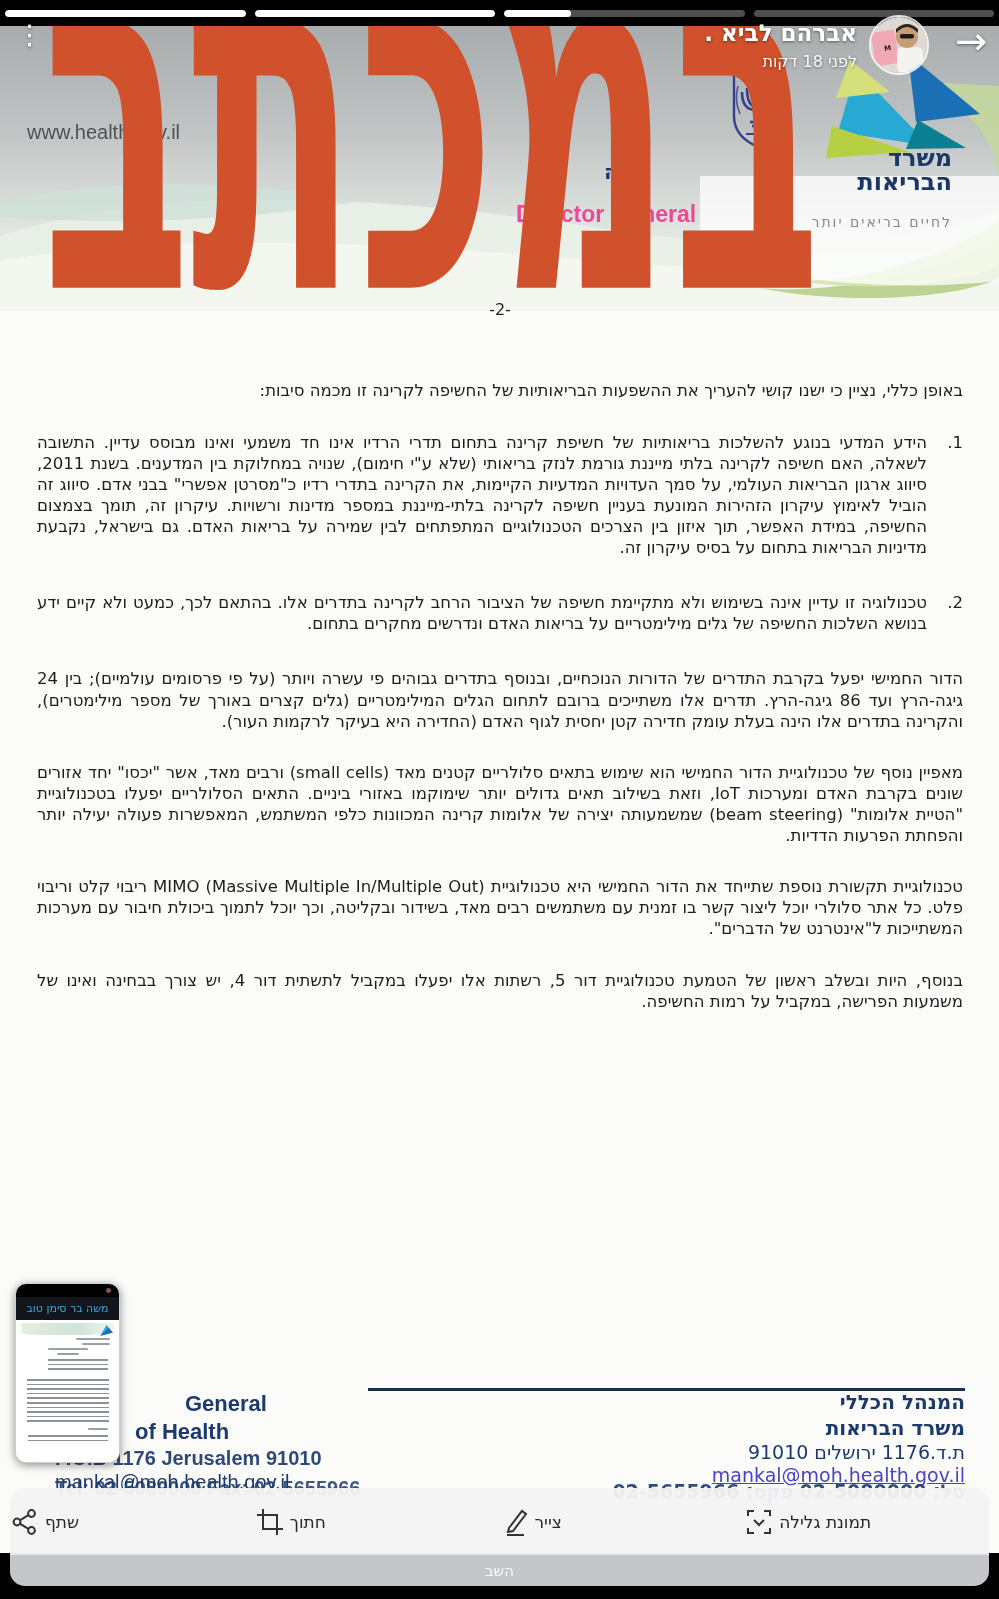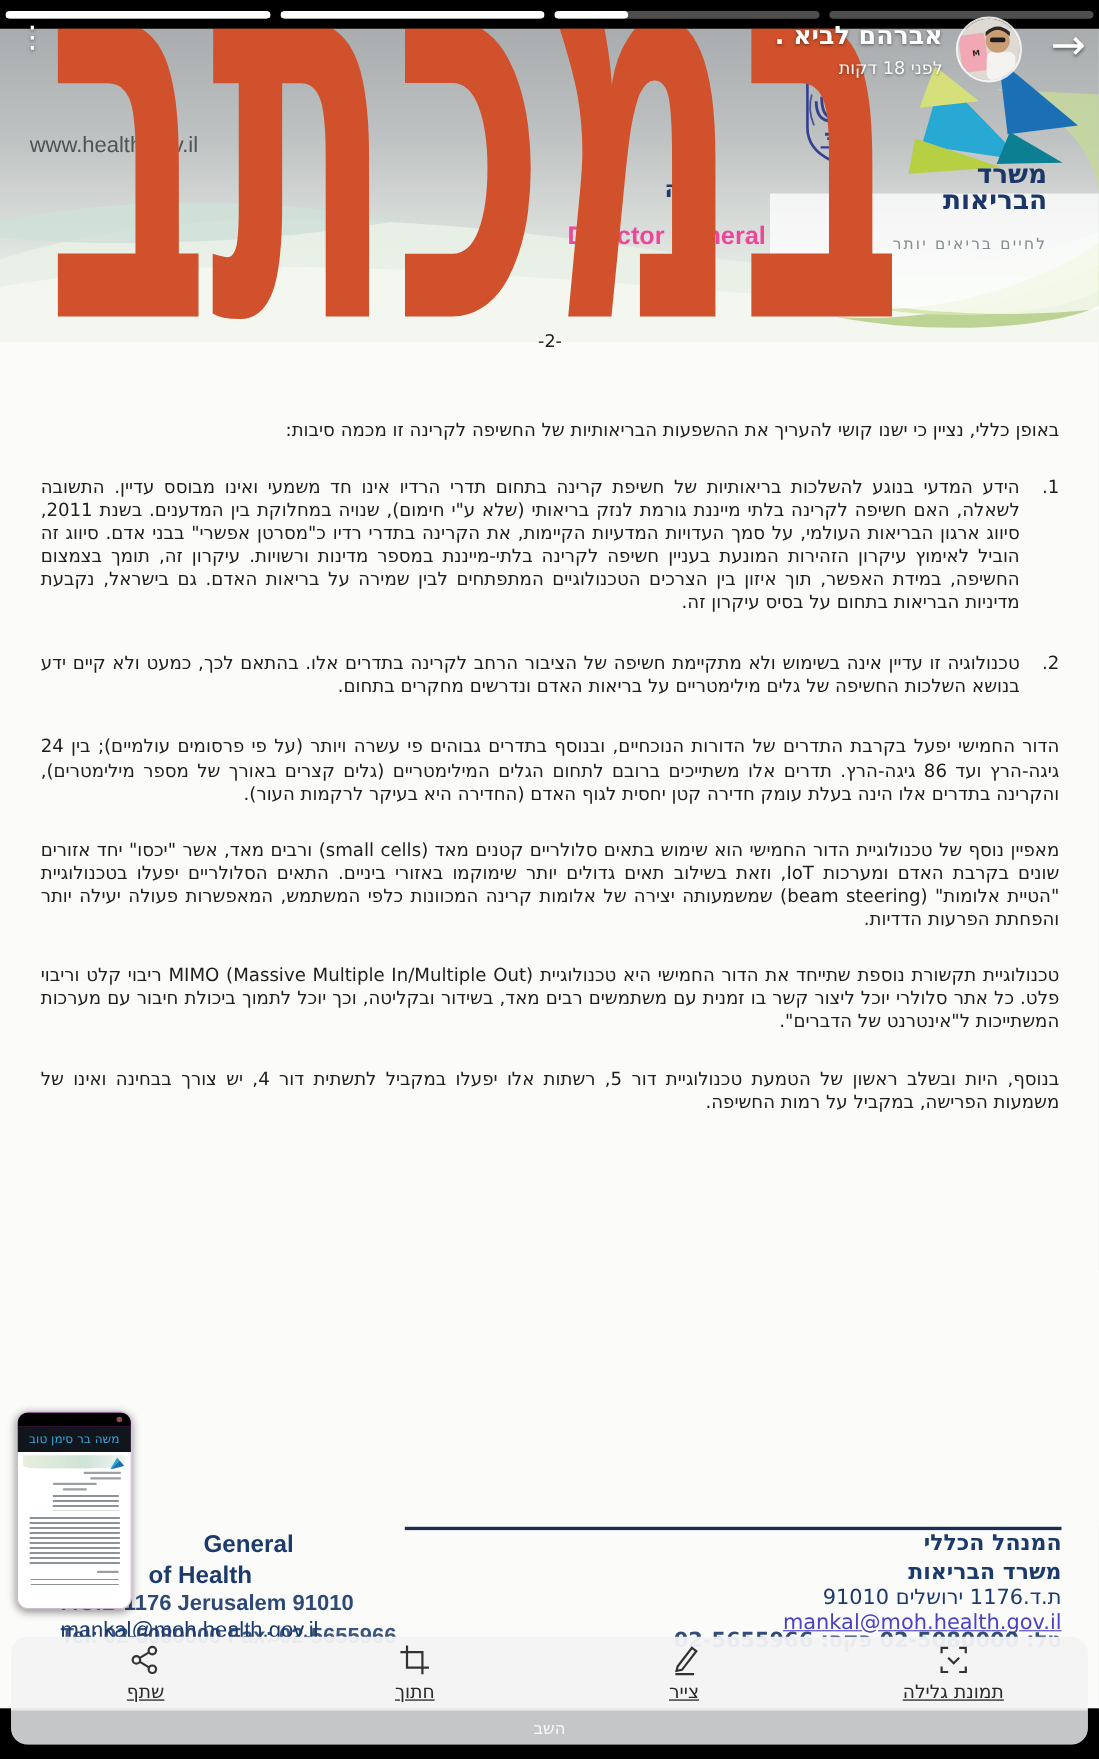--- a/index.html
+++ b/index.html
@@ -58,39 +58,39 @@
   #foot-en-4{left:55px;top:1471px;font-size:20px;}
   #foot-en-5{left:55px;top:1477px;font-size:20px;font-weight:bold;opacity:.85;z-index:2;}
   .foot-he{right:34px;color:#1d3a6d;direction:rtl;text-align:right;z-index:2;}
   #foot-he-1{top:1390px;font-size:20px;font-weight:bold;}
   #foot-he-2{top:1416px;font-size:20px;font-weight:bold;margin-left:36px;}
   #foot-he-3{top:1441px;font-size:19px;}
   #foot-he-4{top:1464px;font-size:19px;color:#4a41c4;text-decoration:underline;direction:ltr;}
   #foot-he-5{top:1480px;font-size:19px;font-weight:bold;opacity:.9;}
 
   
-  #thumb{left:15px;top:1283px;width:103px;height:178px;background:#d946ef;border-radius:11px;
+  #thumb{left:15px;top:1283px;width:103px;height:178px;background:#fef9c3;border-radius:11px;
          box-shadow:0 2px 8px rgba(0,0,0,.45);z-index:7;overflow:hidden;border:1px solid #cfcfcf;}
   #thumb .statusbar{height:13px;background:#000;position:relative;}
   #thumb .statusbar i{position:absolute;right:8px;top:4px;width:5px;height:5px;border-radius:50%;background:#8a4d52;}
   #thumb .titlebar{height:23px;background:#11161d;color:#3aa7dc;font-size:11px;line-height:23px;
                    text-align:center;direction:rtl;white-space:nowrap;}
   #thumb .page{background:#fff;height:142px;padding:3px 5px;box-sizing:border-box;position:relative;}
   #thumb .mini-wave{height:12px;background:linear-gradient(90deg,#e7efdd,#cfe3d8 60%,#f2f5ef);border-radius:0 0 40% 20%;}
   #thumb .mini-star{position:absolute;right:6px;top:5px;width:13px;height:11px;
      background:linear-gradient(135deg,#2aa8d2 50%,#1a6fb5 50%);clip-path:polygon(50% 0,100% 70%,0 100%);}
   .tline{background:#9aa0a6;height:2px;margin:3px auto 0 auto;border-radius:1px;}
   .tblock{background:repeating-linear-gradient(#8d9399 0 1.6px,transparent 1.6px 4.6px);margin-top:4px;}
 
   
   #bottom-black{left:0;top:1553px;width:999px;height:46px;background:#000;z-index:4;}
   #sheet{left:10px;top:1488px;width:979px;height:98px;background:rgba(243,243,244,.95);
          border-radius:15px;z-index:6;display:flex;flex-direction:column;overflow:hidden;}
   #actions{flex:1;display:flex;align-items:center;}
-  .action{flex:1;display:flex;flex-direction:column;align-items:center;gap:5px;cursor:pointer;text-decoration:underline;}
+  .action{flex:1;display:flex;flex-direction:row;align-items:center;gap:5px;cursor:pointer;}
   .action svg{display:block;}
   .action .lbl{font-size:17px;color:#2a2a2a;direction:rtl;}
   #reply-strip{height:31px;background:rgba(150,152,156,.42);display:flex;align-items:center;
                justify-content:center;cursor:pointer;}
   #reply-strip span{color:#fdfdfd;font-size:15px;opacity:.92;}
 </style>
 </head>
 <body>
 
 <div id="shot">

